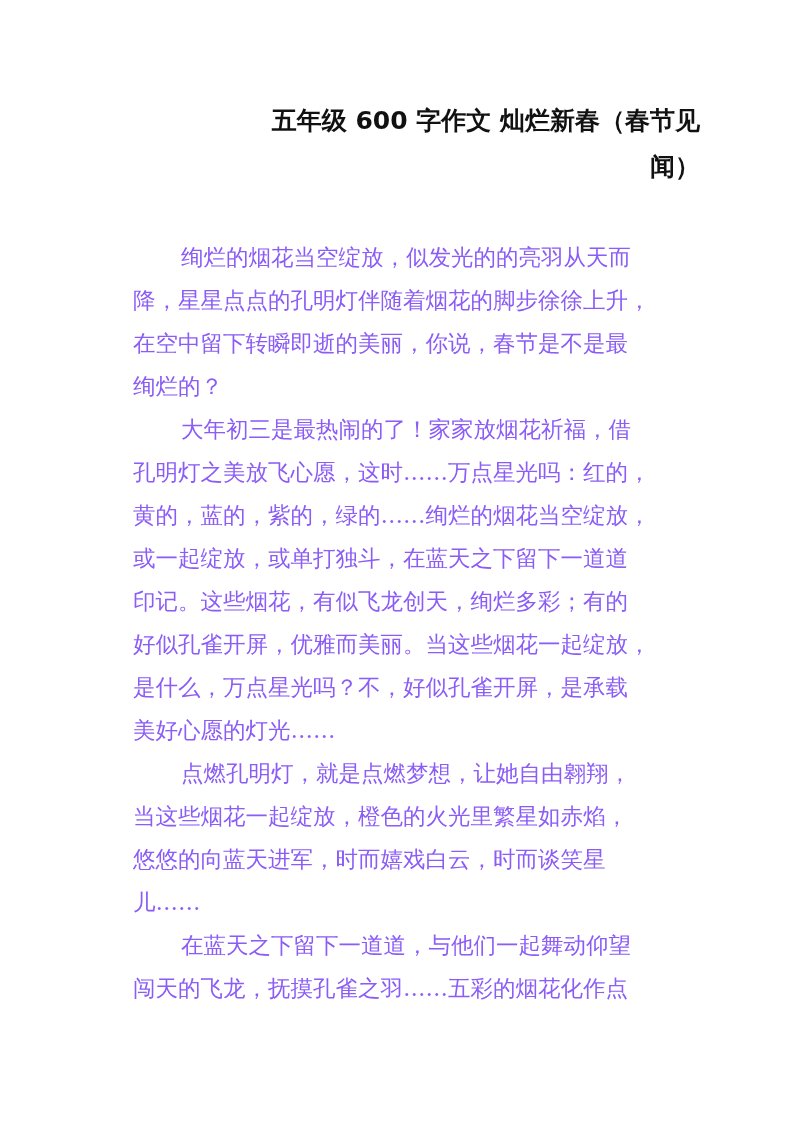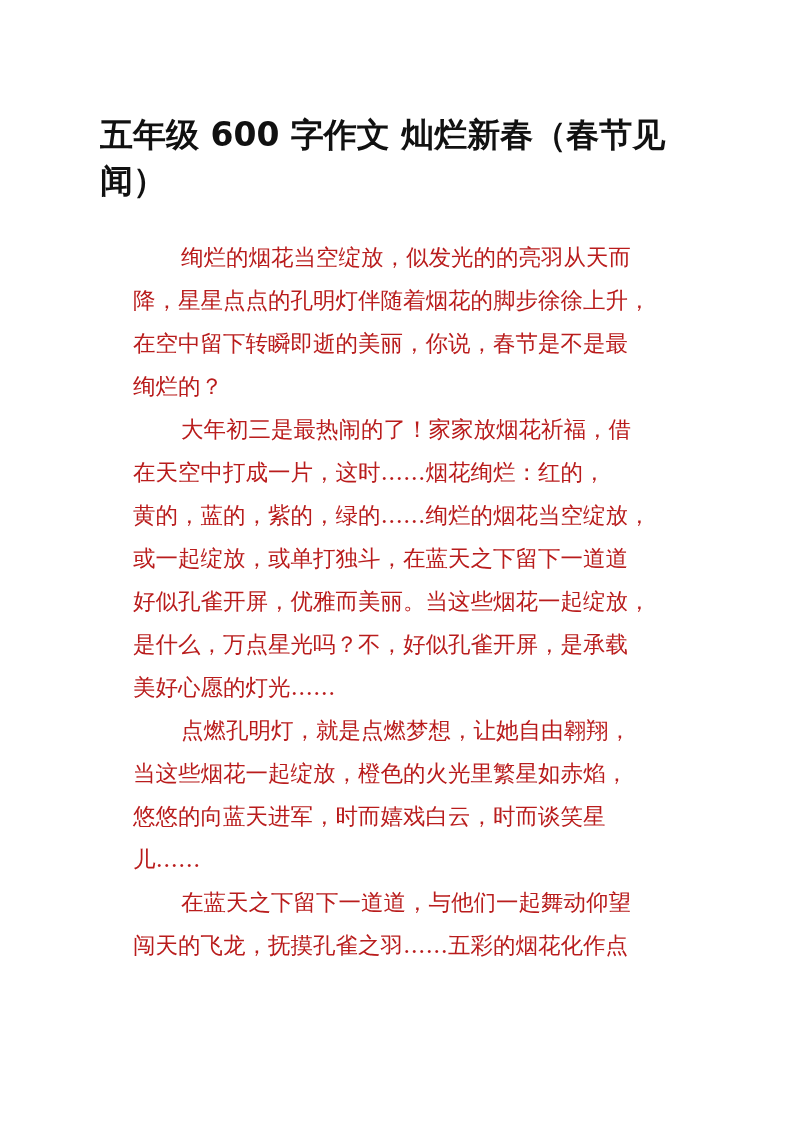--- a/index.html
+++ b/index.html
@@ -16,39 +16,39 @@
     }
     .page {
       position: absolute;
       left: 0; top: 0;
       width: 800px;
       height: 1132px;
     }
     .title {
       position: absolute;
       left: 100px;
-      top: 112px;
+      top: 98px;
       width: 600px;
-      text-align: left;
+      text-align: right;
       font-family: "DejaVu Sans", "Liberation Sans", sans-serif;
       font-weight: bold;
-      font-size: 33px;
+      font-size: 25px;
       line-height: 46px;
       color: #111111;
       letter-spacing: 0px;
     }
     .body {
       position: absolute;
       left: 133px;
       top: 236px;
       width: 540px;
       font-family: "DejaVu Serif", "Liberation Serif", serif;
       font-size: 22.5px;
       line-height: 43px;
-      color: #b91c1c;
+      color: #8b5cf6;
     }
     .line {
       display: block;
       white-space: nowrap;
       height: 43px;
     }
     .line.indent {
       padding-left: 48px;
     }
   </style>
@@ -66,23 +66,24 @@
 
     <div>
       <span class="line indent">绚烂的烟花当空绽放，似发光的的亮羽从天而</span>
       <span class="line">降，星星点点的孔明灯伴随着烟花的脚步徐徐上升，</span>
       <span class="line">在空中留下转瞬即逝的美丽，你说，春节是不是最</span>
       <span class="line">绚烂的？</span>
     </div>
 
     <div>
       <span class="line indent">大年初三是最热闹的了！家家放烟花祈福，借</span>
-      <span class="line">在天空中打成一片，这时……烟花绚烂：红的，</span>
+      <span class="line">孔明灯之美放飞心愿，这时……万点星光吗：红的，</span>
       <span class="line">黄的，蓝的，紫的，绿的……绚烂的烟花当空绽放，</span>
       <span class="line">或一起绽放，或单打独斗，在蓝天之下留下一道道</span>
+      <span class="line">印记。这些烟花，有似飞龙创天，绚烂多彩；有的</span>
       <span class="line">好似孔雀开屏，优雅而美丽。当这些烟花一起绽放，</span>
       <span class="line">是什么，万点星光吗？不，好似孔雀开屏，是承载</span>
       <span class="line">美好心愿的灯光……</span>
     </div>
 
     <div>
       <span class="line indent">点燃孔明灯，就是点燃梦想，让她自由翱翔，</span>
       <span class="line">当这些烟花一起绽放，橙色的火光里繁星如赤焰，</span>
       <span class="line">悠悠的向蓝天进军，时而嬉戏白云，时而谈笑星</span>
       <span class="line">儿……</span>

